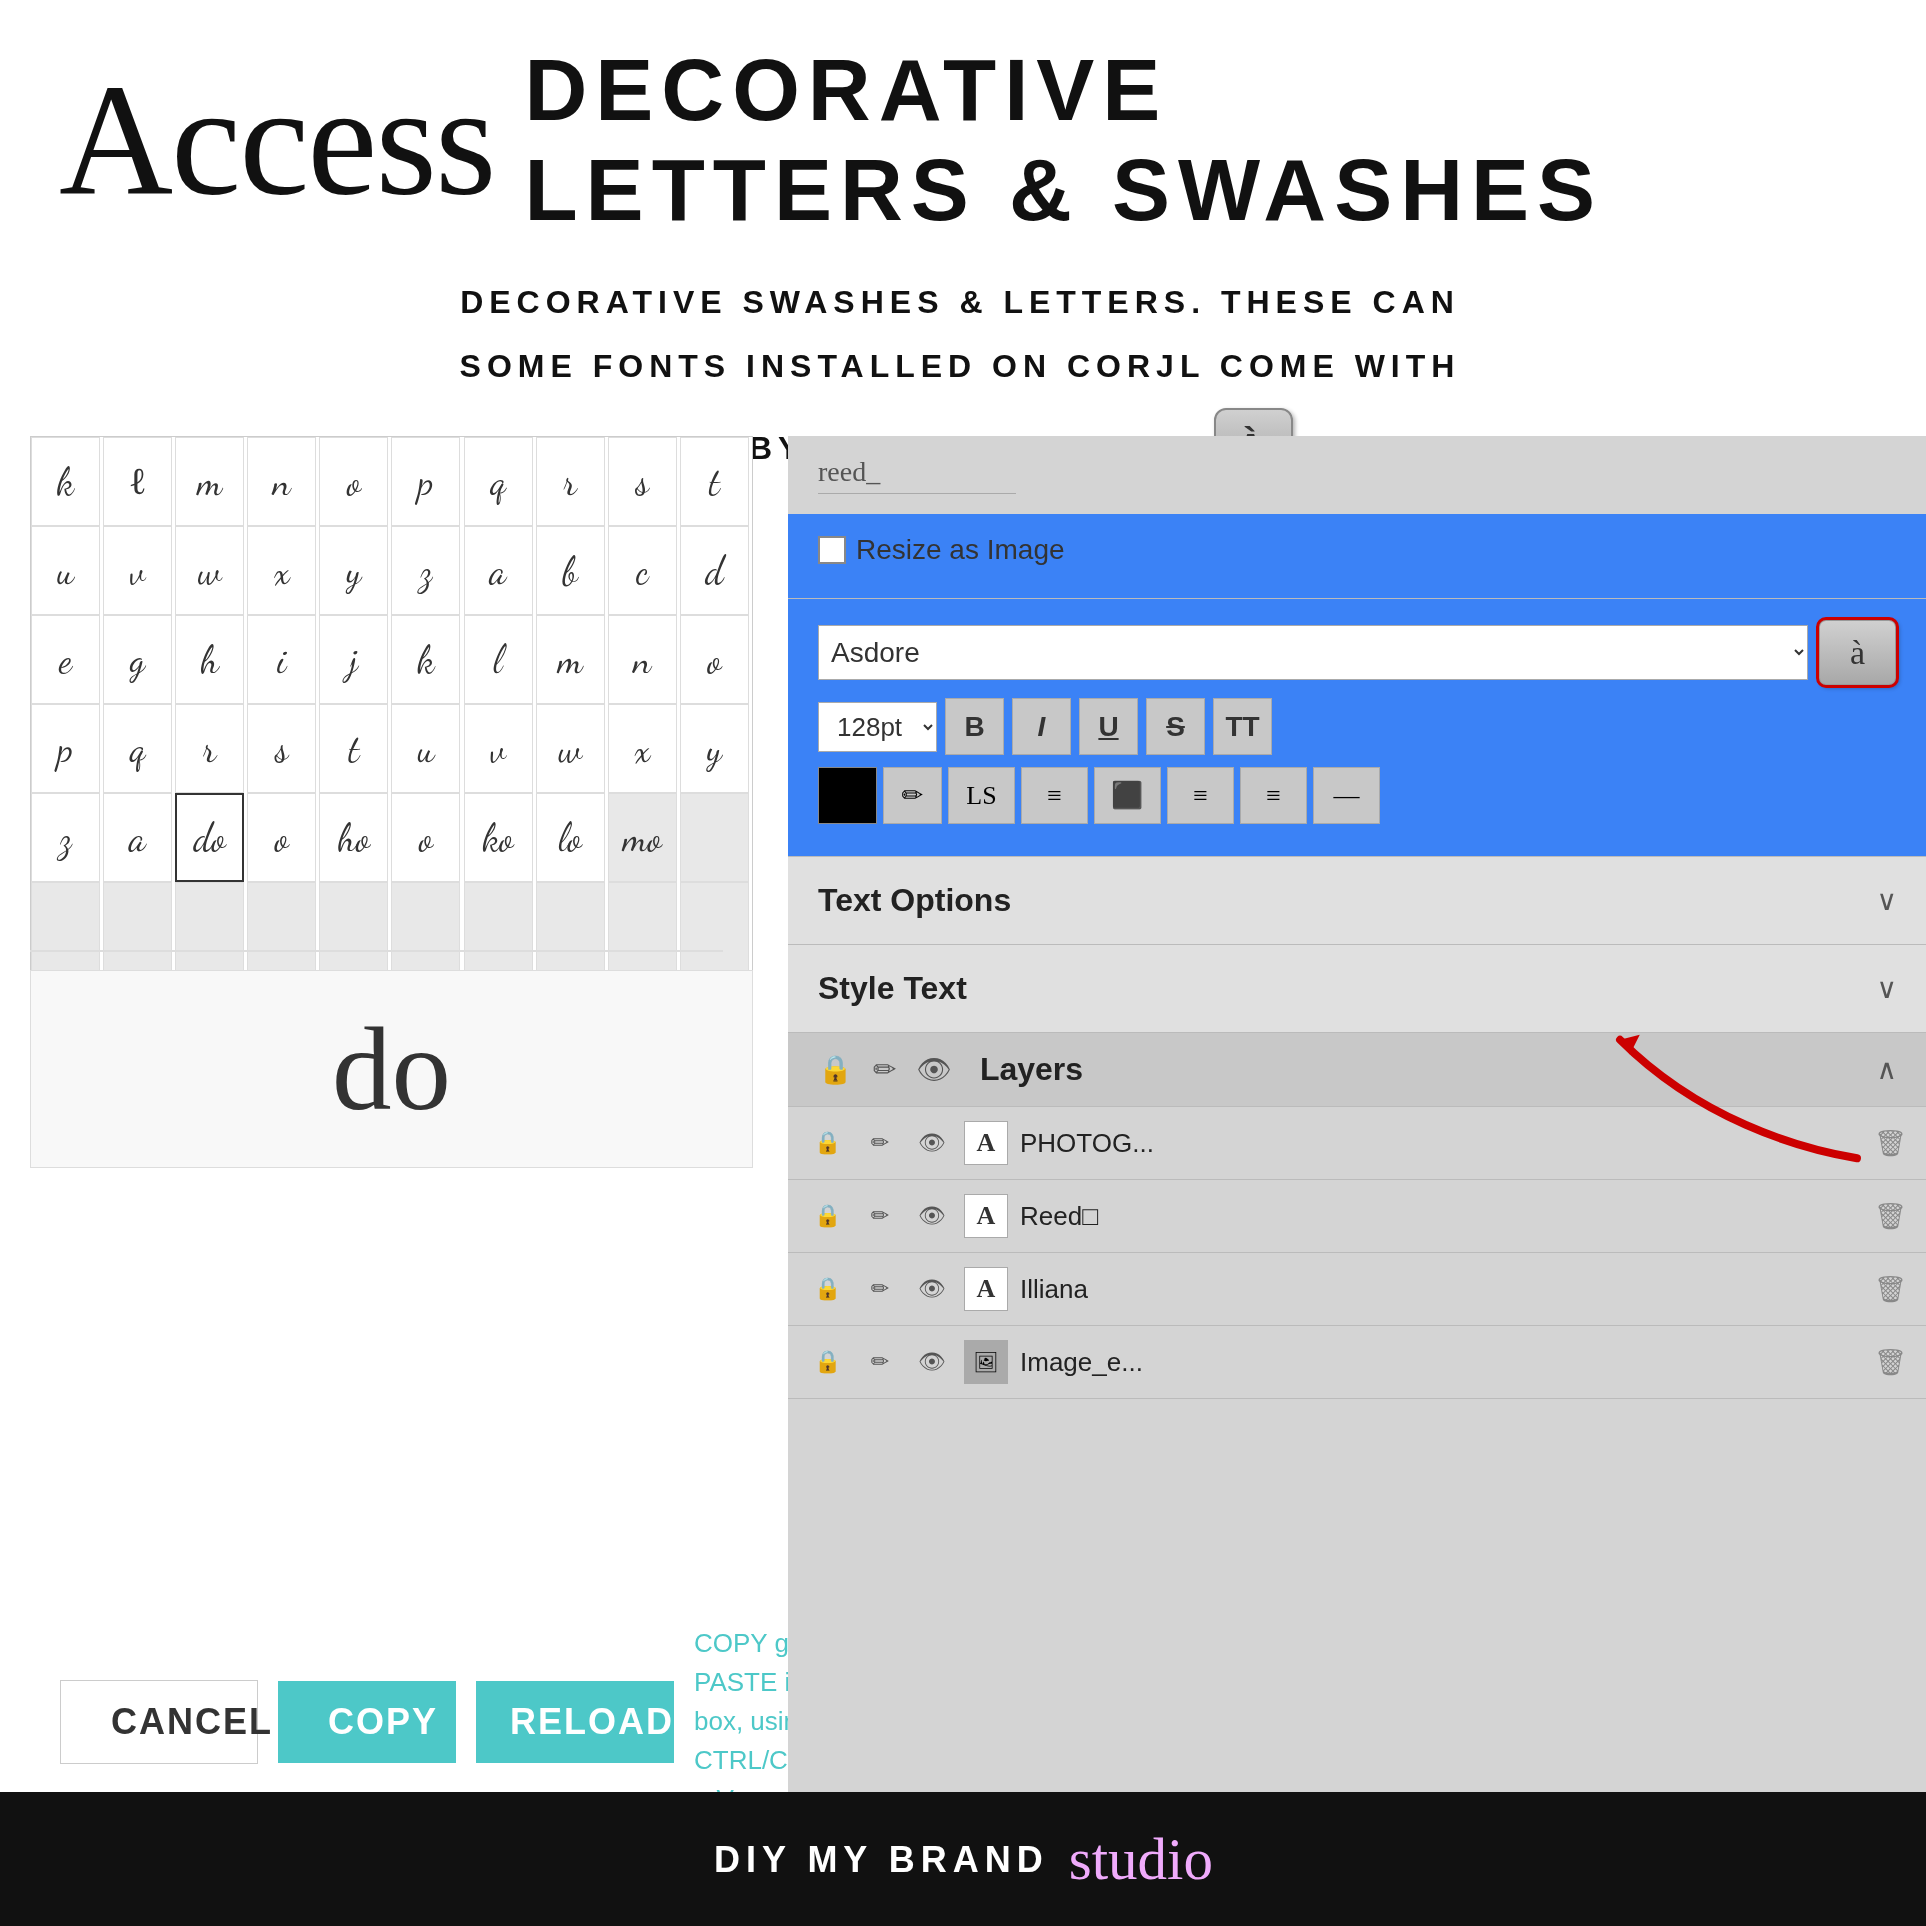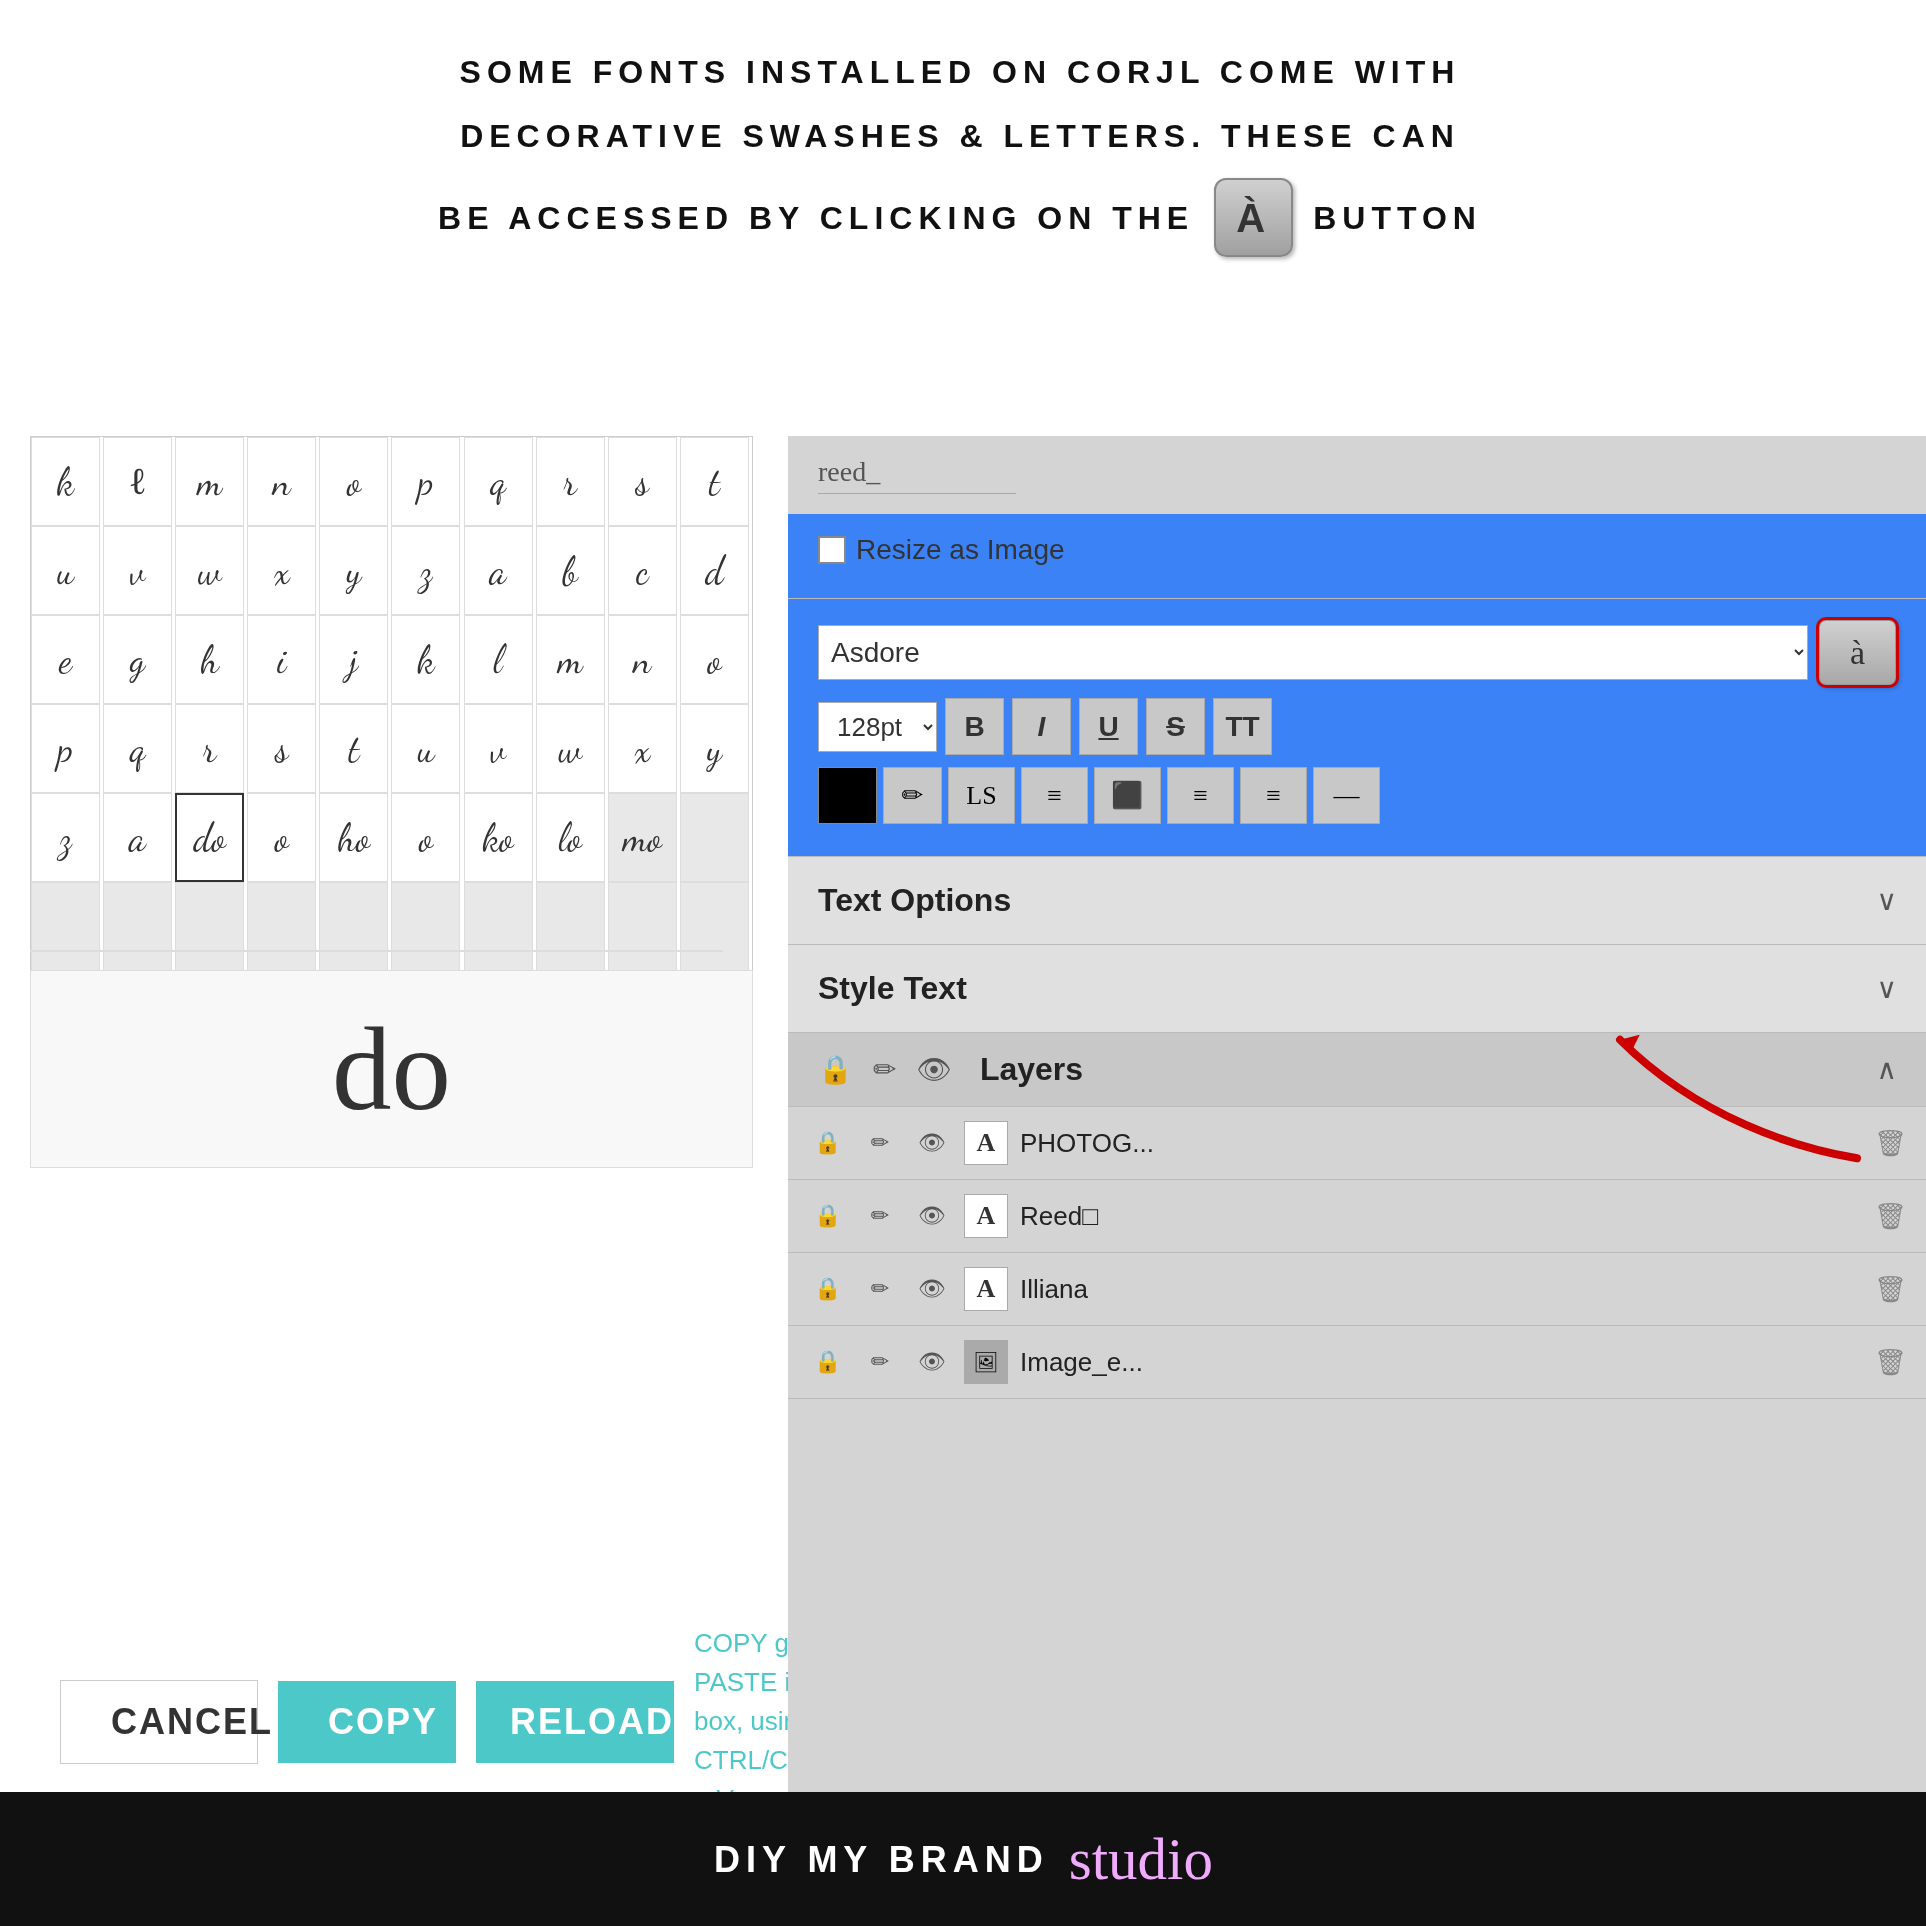--- a/index.html
+++ b/index.html
@@ -572,24 +572,31 @@
       height: 2px;
       background: #ddd;
     }
   </style>
 </head>
 <body>
 
 <div class="main-content">
 
   <div class="header-section">
+    <div class="title-row">
+      <div class="cursive-access">Access</div>
+      <div>
+        <div class="decorative-title">DECORATIVE</div>
+        <div class="decorative-title">LETTERS &amp; SWASHES</div>
+      </div>
+    </div>
 
     <div class="subtitle-text">
+      <div>DECORATIVE SWASHES &amp; LETTERS. THESE CAN</div>
       <div>SOME FONTS INSTALLED ON CORJL COME WITH</div>
-      <div>DECORATIVE SWASHES &amp; LETTERS. THESE CAN</div>
       <div class="subtitle-row">
         <span>BE ACCESSED BY CLICKING ON THE</span>
         <span class="button-icon">
           <span>à</span>
         </span>
         <span>BUTTON</span>
       </div>
     </div>
   </div>
 

